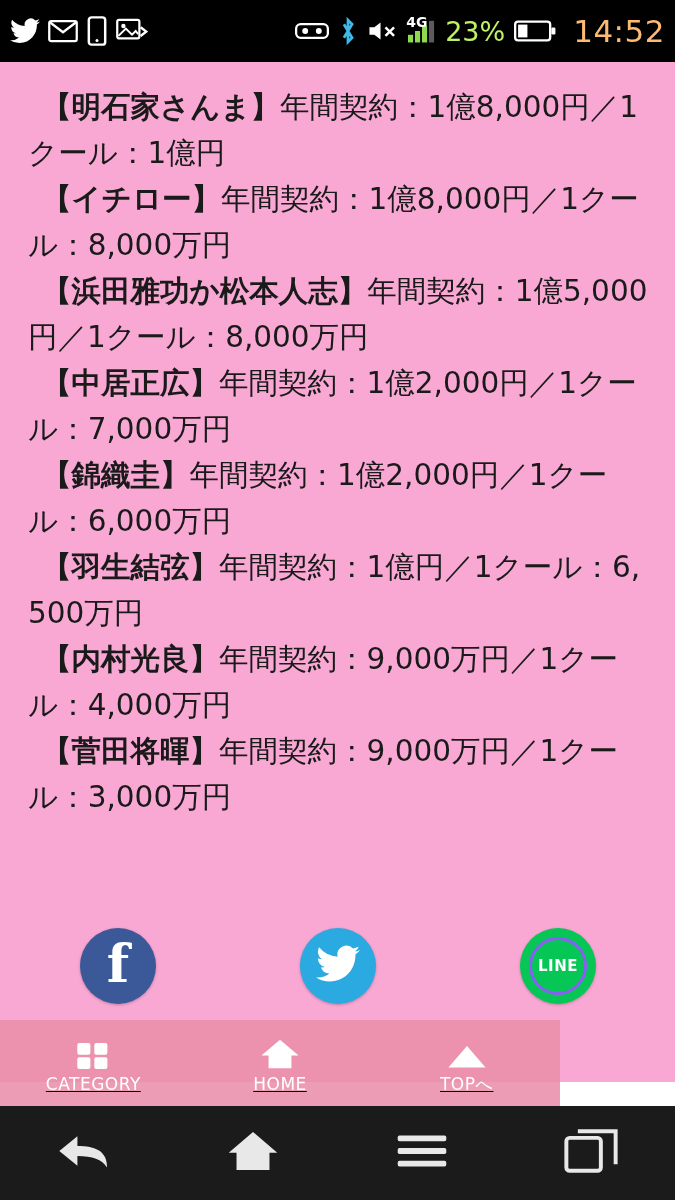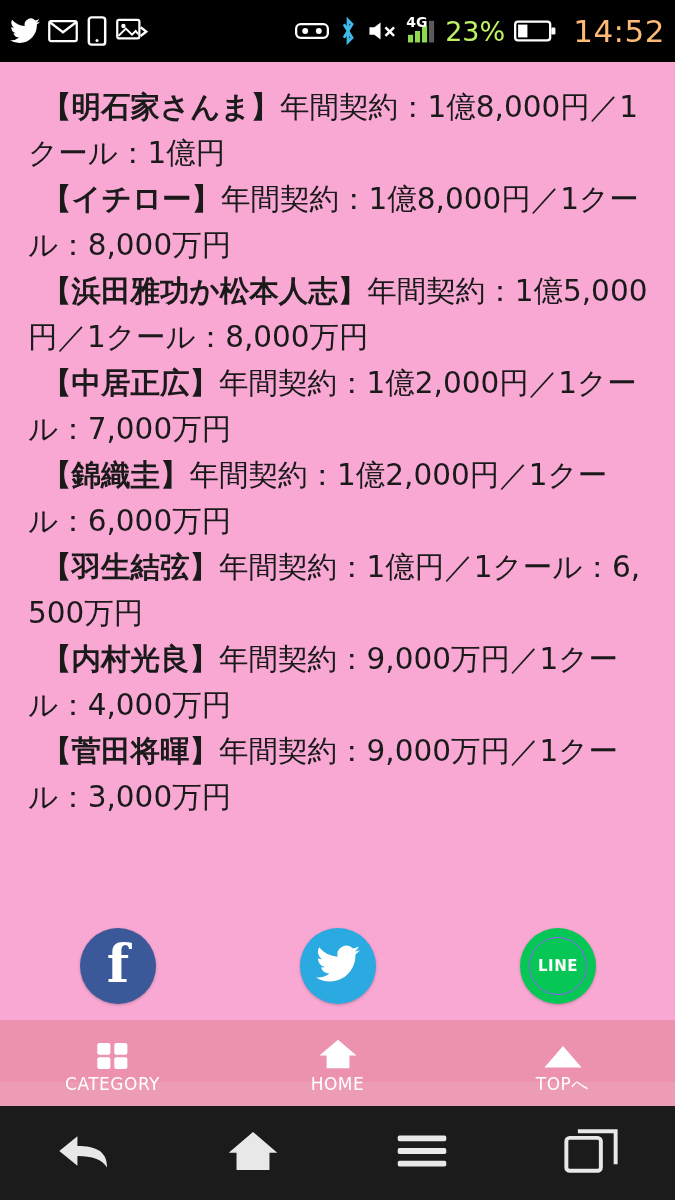--- a/index.html
+++ b/index.html
@@ -78,33 +78,34 @@
   .share-fb   { left: 80px;  background: #3b5998; }
   .share-tw   { left: 300px; background: #2ba9e1; }
   .share-line { left: 520px; background: #06c755; }
   .fb-glyph {
     color: #ffffff; font-size: 52px; font-weight: bold;
     font-family: "DejaVu Serif", serif; line-height: 1;
     margin-top: -4px;
   }
   .line-glyph {
     color: #ffffff; font-size: 15px; font-weight: bold;
-    border: 1px solid #8b5cf6; border-radius: 50%;
+    border: 3px solid #8b5cf6; border-radius: 50%;
     width: 58px; height: 58px;
     display: flex; align-items: center; justify-content: center;
     letter-spacing: 0.5px;
   }
 
   
   .pinkbar {
     position: absolute;
     top: 1020px; left: 0;
-    width: 675px; height: 86px;
+    width: 560px; height: 86px;
     background: rgba(233,142,170,0.88);
     display: flex;
+    text-decoration: underline;
   }
   .pink-item {
     flex: 1 1 33.33%;
     display: flex; flex-direction: column;
     align-items: center; justify-content: center;
     gap: 2px;
   }
   .pink-icon { height: 40px; display: flex; align-items: flex-end; justify-content: center; }
   .pink-label {
     color: #ffffff; font-size: 17px; letter-spacing: 0.5px;

